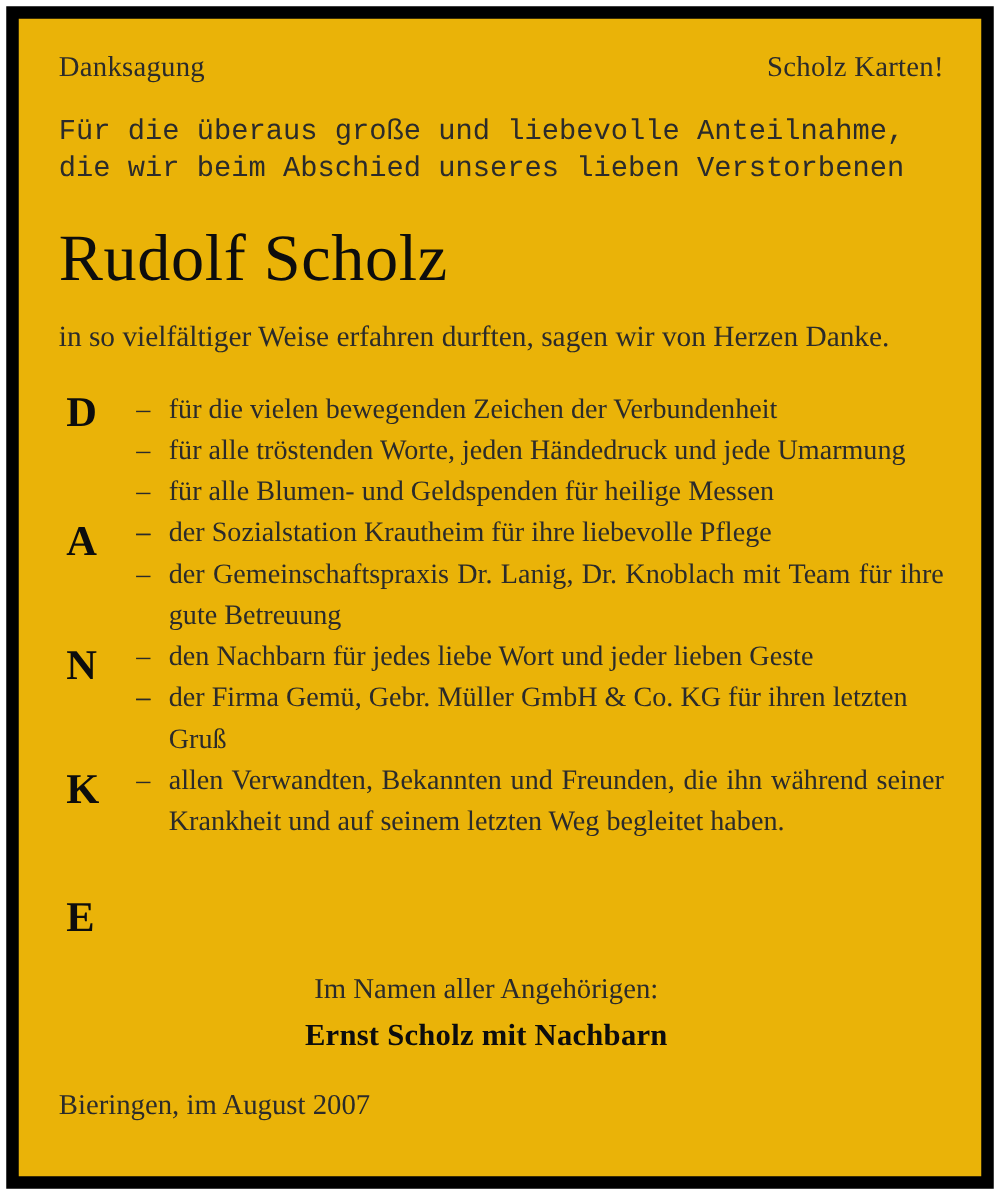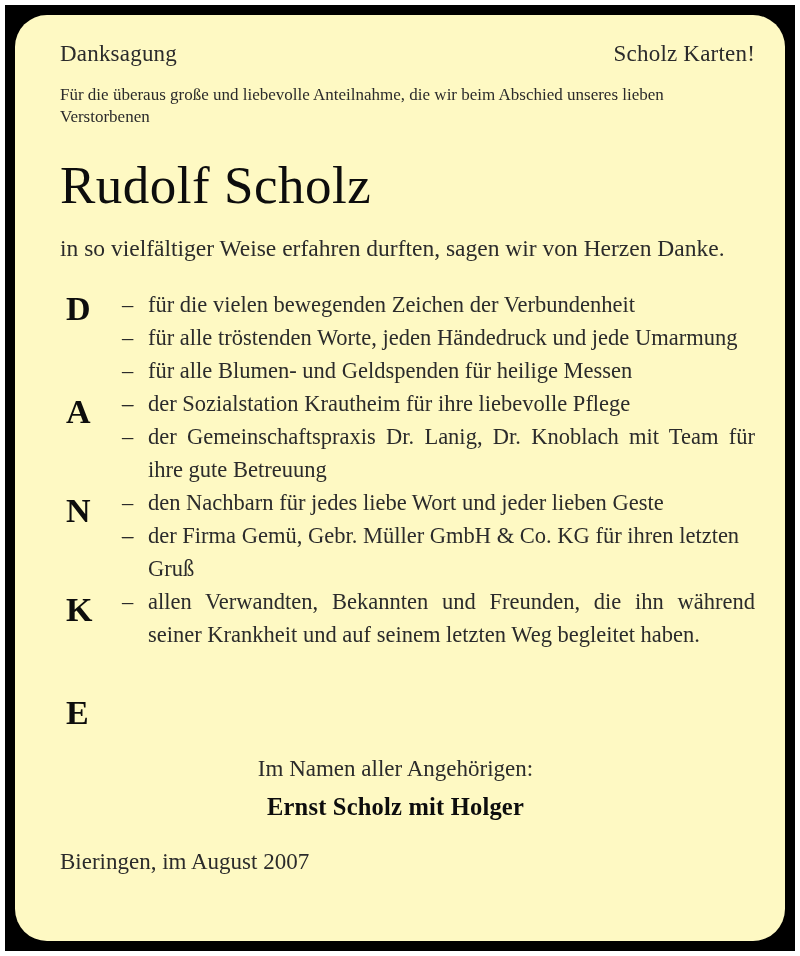--- a/index.html
+++ b/index.html
@@ -21,43 +21,43 @@
     top: 5px;
     width: 790px;
     height: 946px;
     background: #000000;
     box-sizing: border-box;
     padding: 10px;
   }
   .notice-paper {
     width: 100%;
     height: 100%;
-    background: #fef9c3;
+    background: #eab308;
     box-sizing: border-box;
-    padding: 26px 30px 0 45px;
+    padding: 26px 30px 0 32px;
     position: relative;
-    border-radius: 32px;
   }
 
   
   .header-row {
     display: flex;
     justify-content: space-between;
     align-items: baseline;
     font-size: 23px;
     color: #2b2b2b;
     letter-spacing: 0.2px;
   }
 
   
   .intro {
-    font-size: 17px;
+    font-size: 23px;
     line-height: 1.32;
     color: #2b2b2b;
     max-width: 712px;
+    font-family: Liberation Mono, monospace;
   }
 
   
   .deceased-name {
     margin-top: 26px;
     margin-bottom: 6px;
     font-size: 53px;
     font-weight: normal;
     letter-spacing: 0.5px;
     color: #0d0d0d;
@@ -214,19 +214,19 @@
         <li class="thanks-item justified">
           <span class="dash-marker">–</span>
           <span>allen Verwandten, Bekannten und Freunden, die ihn während seiner Krankheit und auf seinem letzten Weg begleitet haben.</span>
         </li>
       </ul>
 
     </div>
 
     <div class="closing">
       <div class="closing-line">Im Namen aller Angehörigen:</div>
-      <div class="closing-family">Ernst Scholz mit Holger</div>
+      <div class="closing-family">Ernst Scholz mit Nachbarn</div>
     </div>
 
     <div class="footer-place-date">Bieringen, im August 2007</div>
 
   </div>
 </div>
 
 </body></html>

